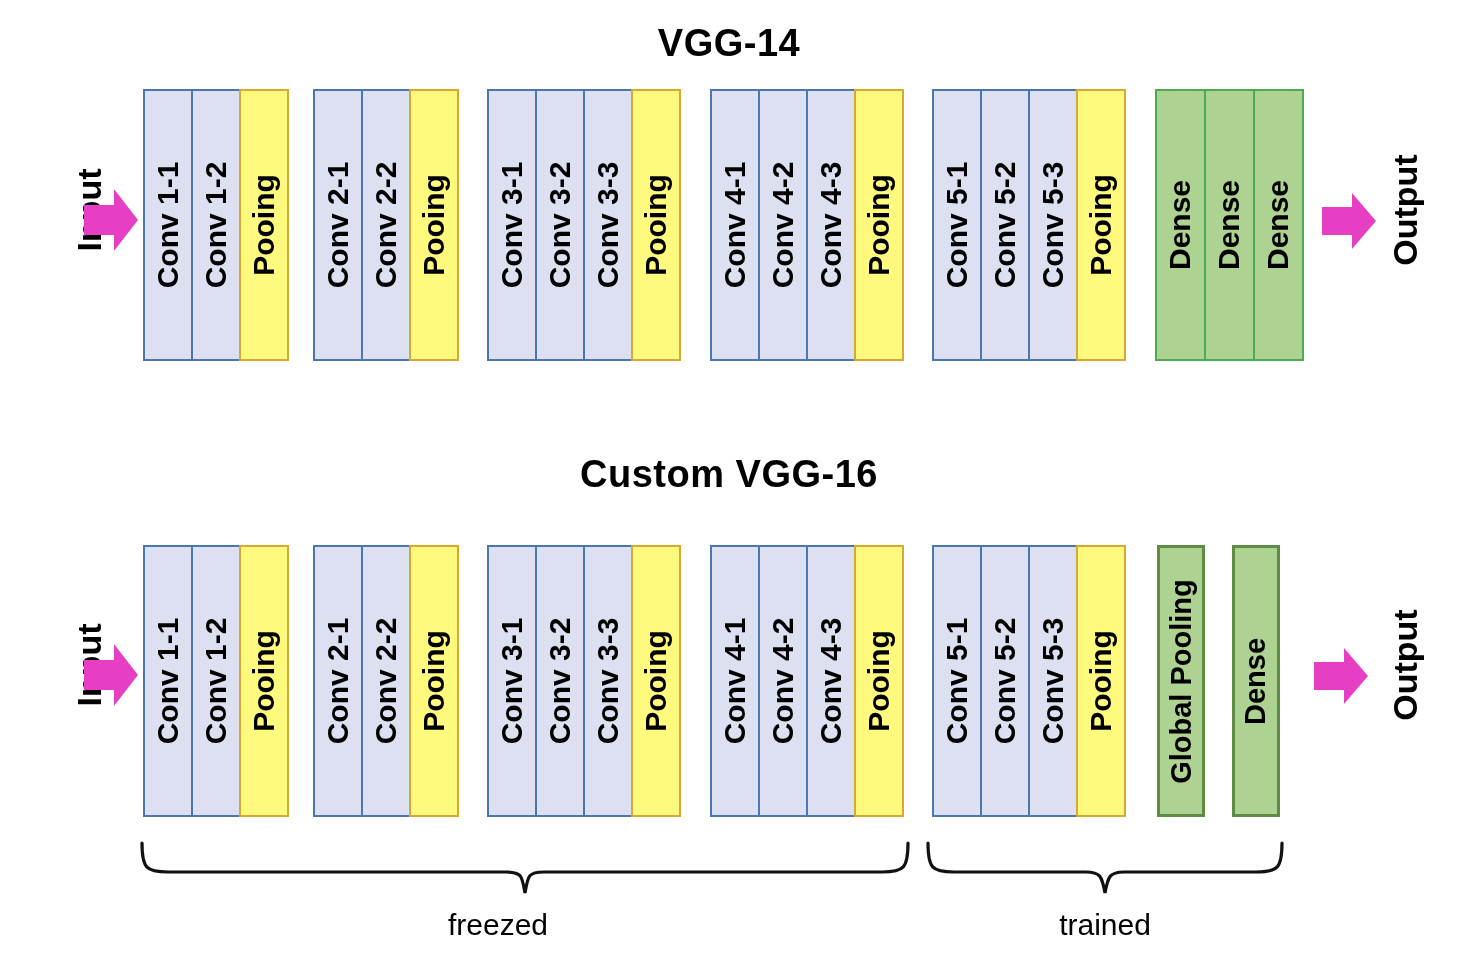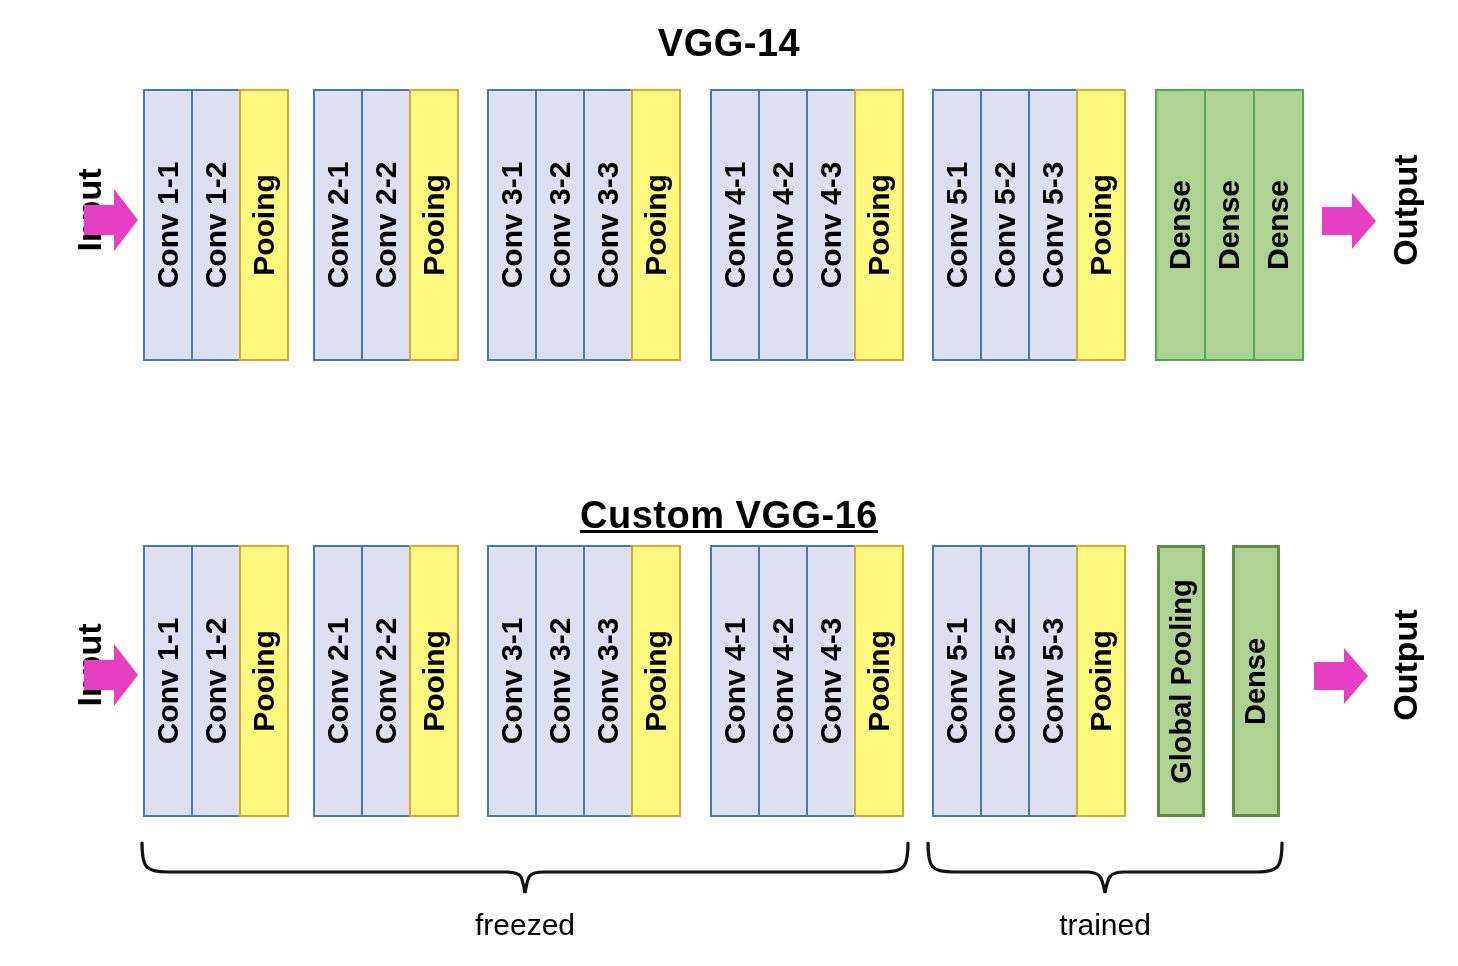--- a/index.html
+++ b/index.html
@@ -27,21 +27,21 @@
     position: absolute;
     width: 100%;
     text-align: center;
     font-weight: bold;
     font-size: 38px;
     color: #000000;
     letter-spacing: 0.5px;
     white-space: nowrap;
   }
   #title-top  { top: 22px; }
-  #title-bottom { top: 494px; text-decoration: underline; }
+  #title-bottom { top: 453px; }
 
   
   .io-label {
     position: absolute;
     font-weight: bold;
     font-size: 34px;
     color: #000000;
     white-space: nowrap;
     transform-origin: 50% 50%;
     transform: rotate(-90deg);
@@ -337,17 +337,17 @@
 
     <path d="M928,843
              C928,868 932,872 954,872
              L1086,872
              C1100,872 1102,876 1105,893
              C1108,876 1110,872 1124,872
              L1256,872
              C1278,872 1282,868 1282,843" fill="none" stroke="#111111" stroke-width="3.2" stroke-linecap="round"></path>
   </svg>
 
-  <div class="brace-caption" style="left:525px; top:908px;">freezed</div>
+  <div class="brace-caption" style="left:498px; top:908px;">freezed</div>
 
   <div class="brace-caption" style="left:1105px; top:908px;">trained</div>
 
 </div>
 
 </body></html>

